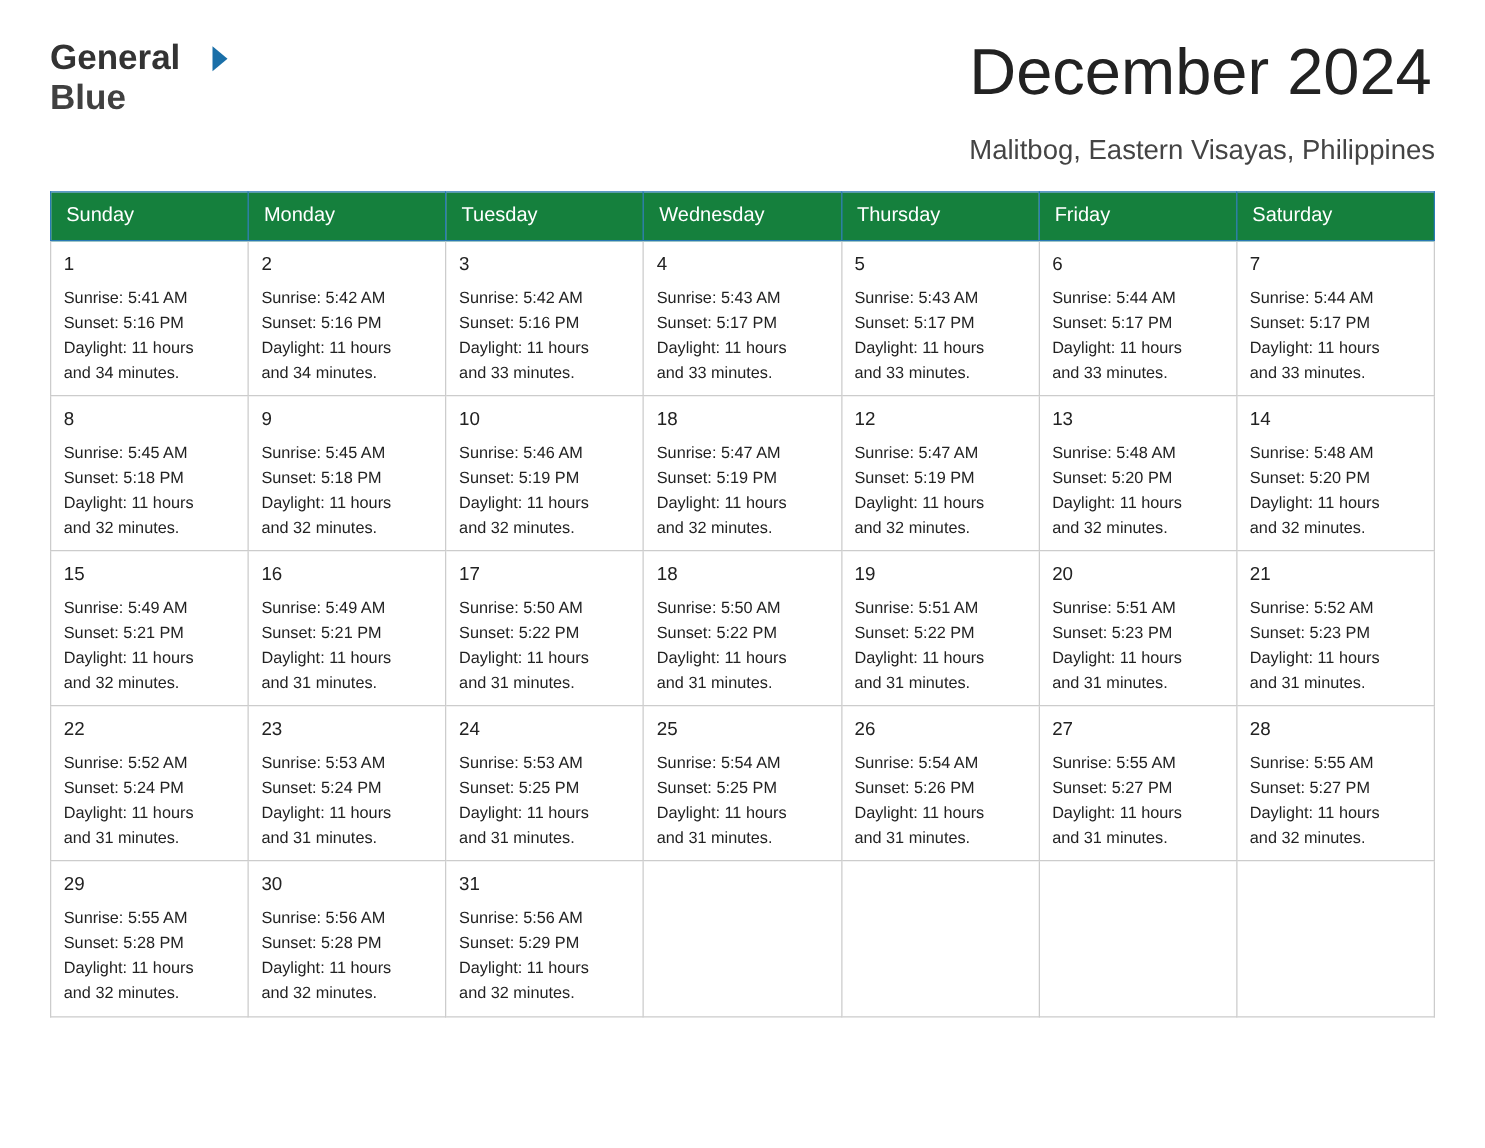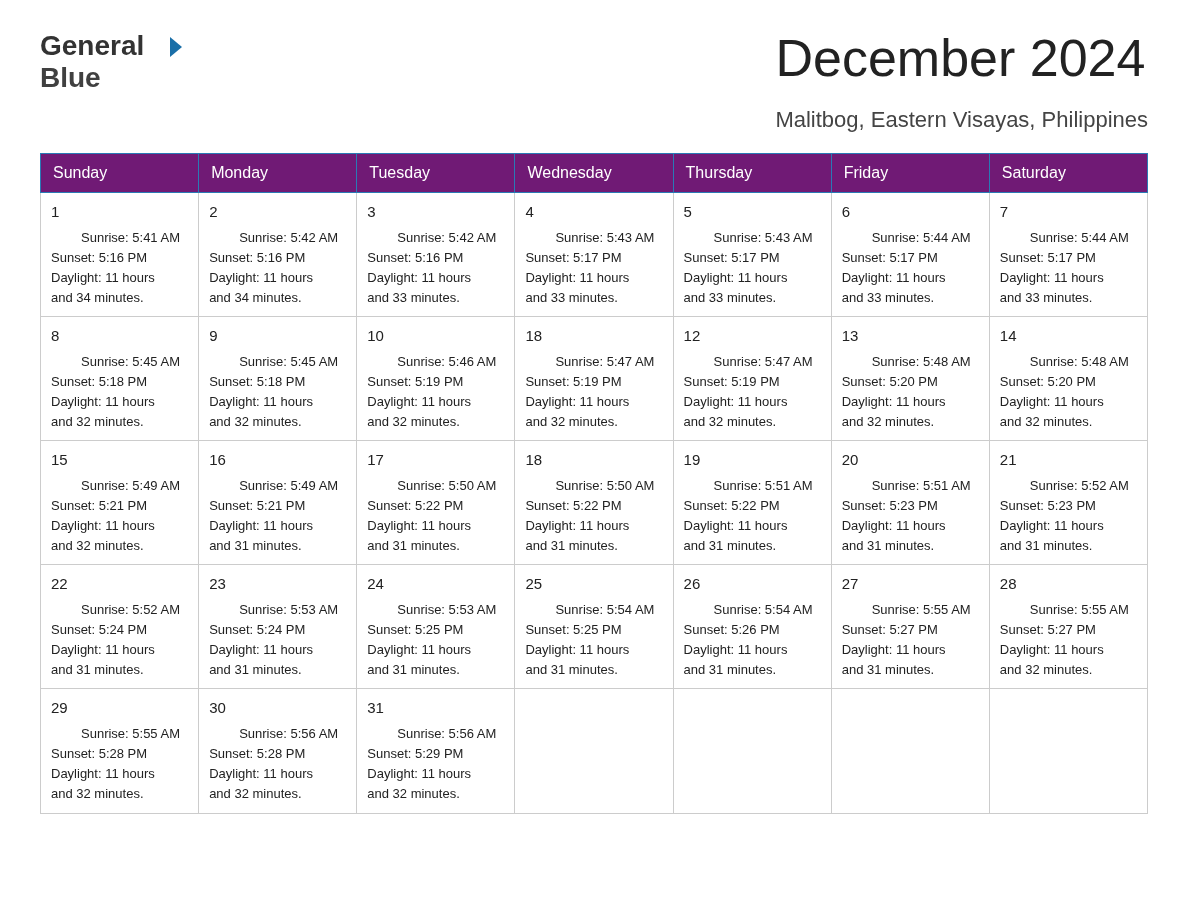--- a/index.html
+++ b/index.html
@@ -58,21 +58,21 @@
       font-size: 22px;
       color: #444;
       margin-top: 20px;
     }
     .calendar-table {
       width: 100%;
       border-collapse: collapse;
       border: 1px solid #aaa;
     }
     .calendar-table th {
-      background-color: #701a75;
+      background-color: #15803d;
       color: #fff;
       padding: 10px 12px;
       font-size: 16px;
       font-weight: normal;
       text-align: left;
       border: 1px solid #2a7ab5;
     }
     .calendar-table td {
       vertical-align: top;
       padding: 8px 10px;
@@ -88,21 +88,20 @@
     }
     .day-number {
       font-size: 15px;
       font-weight: normal;
       display: block;
       margin-bottom: 4px;
     }
     .day-info {
       font-size: 13px;
       line-height: 1.55;
-      margin-left: 30px;
     }
     .empty-cell {
       background: #fff;
     }
   </style>
 </head>
 <body>
 
 <div class="header">
   <div class="logo">

